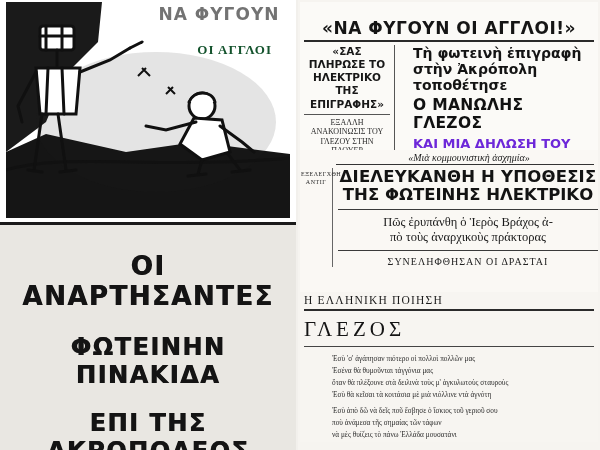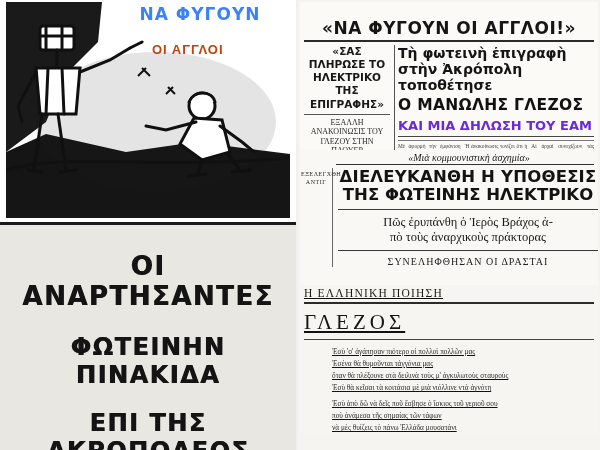--- a/index.html
+++ b/index.html
@@ -36,41 +36,41 @@
     left: 6px; top: 2px;
     width: 284px; height: 216px;
     background: #fdfdfb;
     overflow: hidden;
     border: 0;
   }
   .cartoon svg { display:block; }
 
   .cartoon-caption-1 {
     position: absolute;
-    left: 124px; top: 4px;
+    left: 143px; top: 4px;
     width: 140px;
     text-align: center;
     font-family: "DejaVu Sans", sans-serif;
     font-weight: bold;
     font-size: 17px;
     letter-spacing: 1px;
-    color: #3b82f6;
+    color: #737373;
     line-height: 1.05;
     z-index: 4;
   }
   .cartoon-caption-2 {
     position: absolute;
     left: 146px; top: 40px;
     width: 120px;
-    text-align: left;
-    font-family: Liberation Sans, sans-serif;
+    text-align: right;
+    font-family: Liberation Serif, serif;
     font-weight: bold;
     font-size: 13px;
     letter-spacing: 1px;
-    color: #c2410c;
+    color: #14532d;
     z-index: 4;
   }
 
   
   .big-headline {
     position: absolute;
     left: 0; top: 222px;
     width: 296px;
     height: 228px;
     background: #e9e7e2;
@@ -114,21 +114,21 @@
     font-weight: bold;
     font-size: 17px;
     text-align: center;
     letter-spacing: 0.5px;
     margin: 16px 0 2px 0;
     color: #151515;
   }
   .c1-rule { height: 2px; background: #2a2a2a; margin: 2px 4px 3px 4px; }
   .c1-body {
     display: flex;
-    gap: 3px;
+    gap: 18px;
     padding: 0 4px;
   }
   .c1-left {
     width: 86px;
     flex: 0 0 86px;
     border-right: 1px solid #555;
     padding-right: 4px;
   }
   .c1-left-head {
     font-family: "DejaVu Sans", sans-serif;
@@ -276,27 +276,26 @@
     font-size: 10px;
     letter-spacing: 1px;
     text-align: center;
     color: #222;
     margin-top: 5px;
   }
 
   
   .clip3 {
     position: absolute;
-    left: 2px; top: 285px;
+    left: 2px; top: 292px;
     width: 298px; height: 150px;
     background: #f7f5f1;
     box-sizing: border-box;
     overflow: hidden;
     padding: 2px 4px 0 4px;
-    text-decoration: underline;
   }
   .c3-head {
     font-family: "Liberation Serif", serif;
     font-size: 11.5px;
     letter-spacing: 1.2px;
     color: #1b1b1b;
     border-bottom: 2px solid #2b2b2b;
     padding-bottom: 3px;
   }
   .c3-name {

